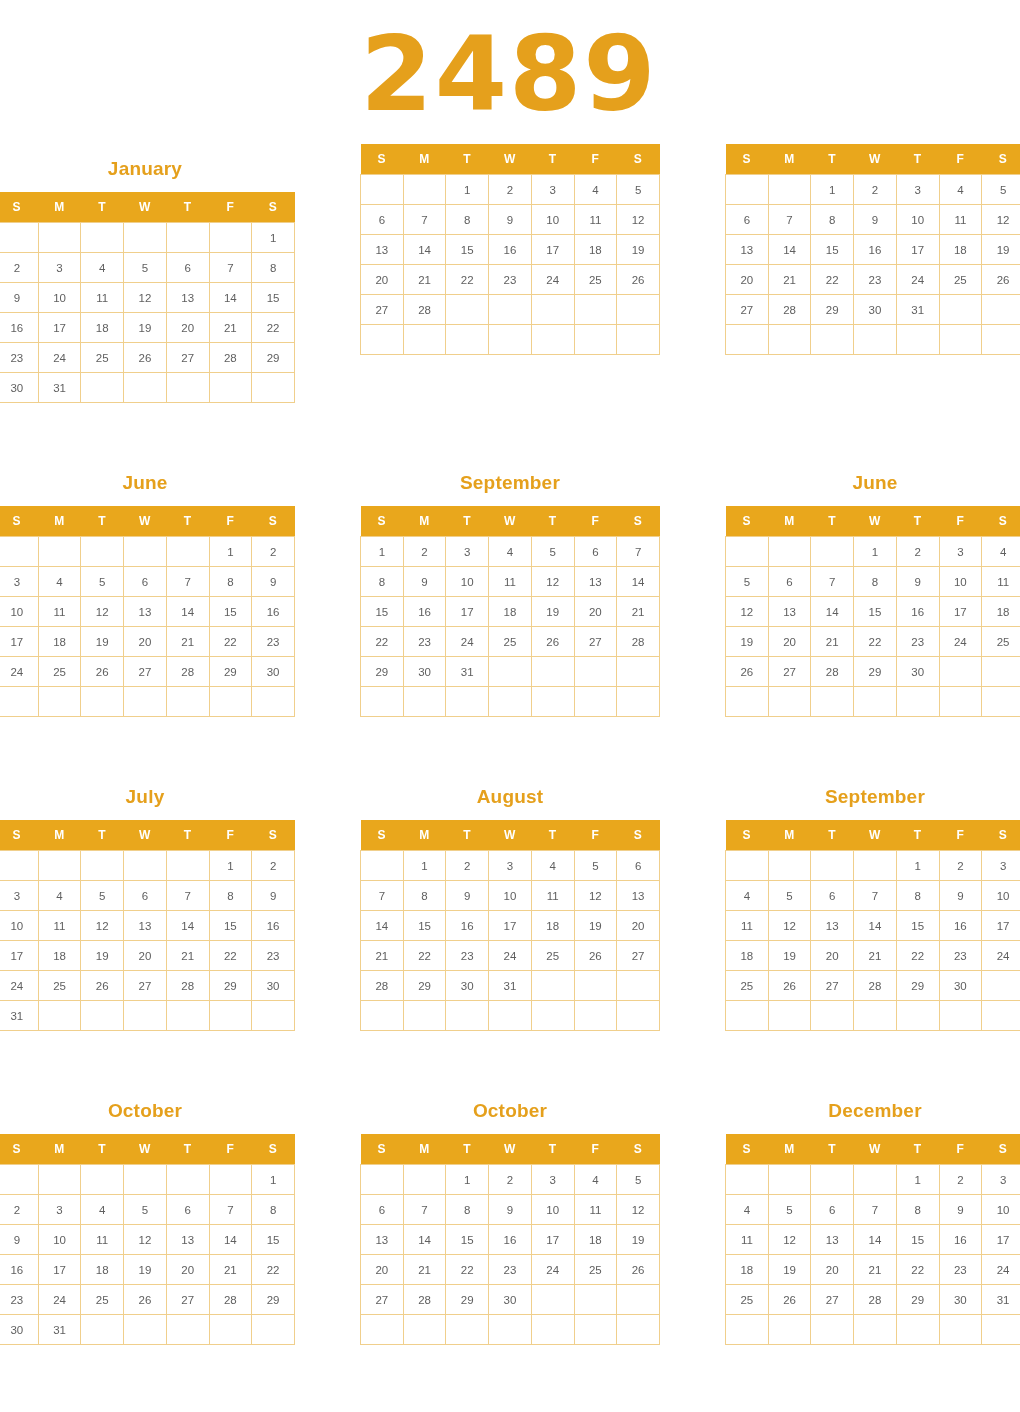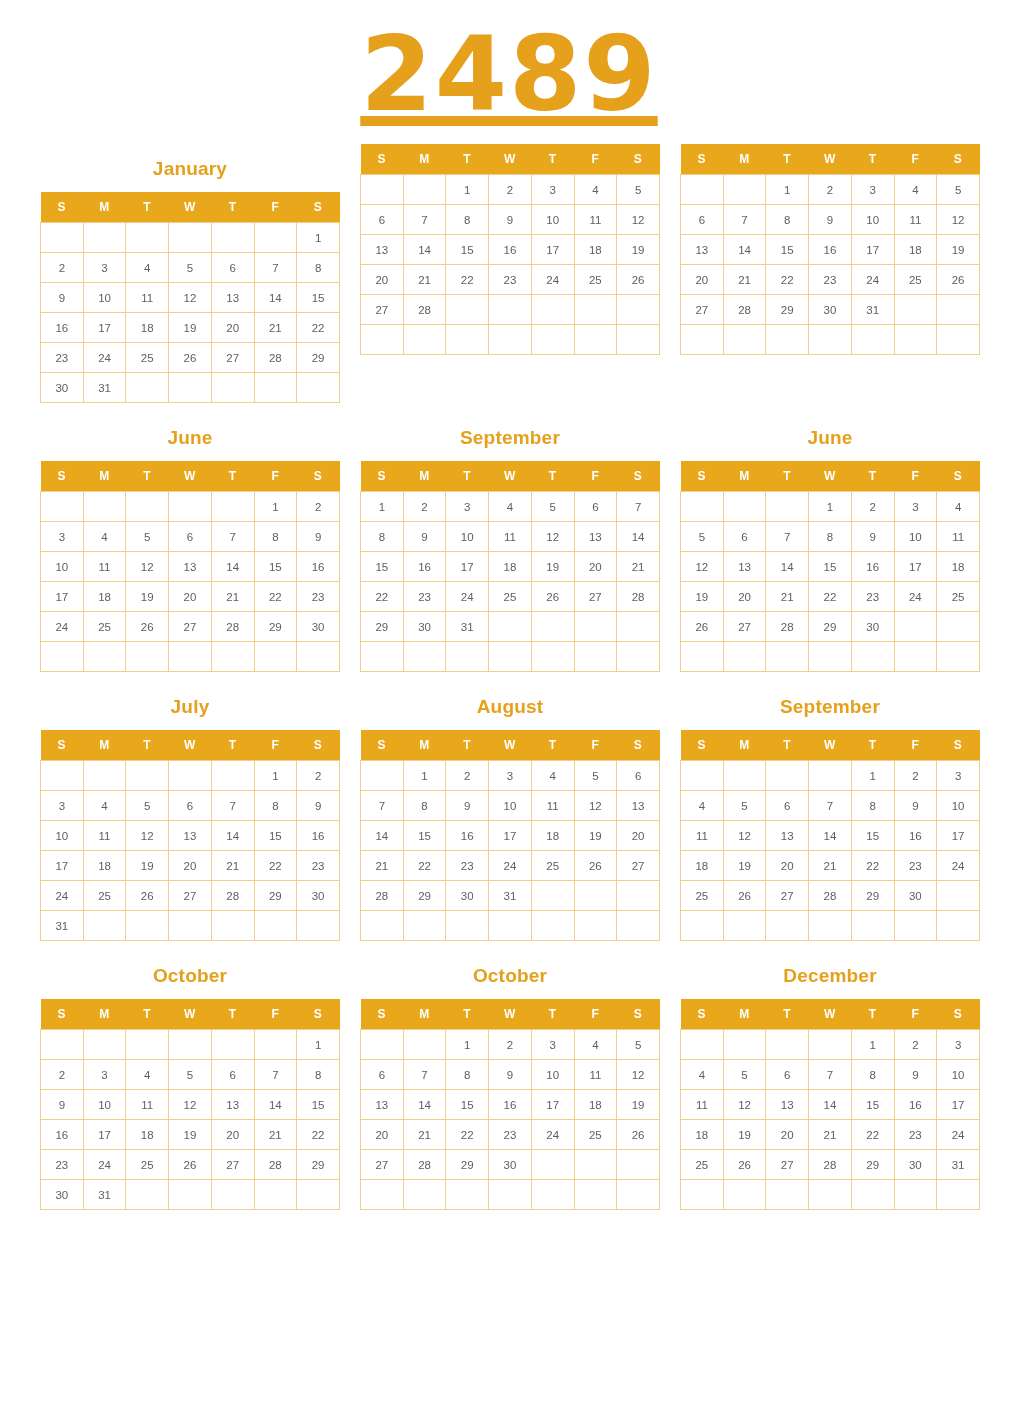--- a/index.html
+++ b/index.html
@@ -24,29 +24,29 @@
   .year-title {
     text-align: center;
     font-size: 104px;
     font-weight: bold;
     color: #e5a01c;
     letter-spacing: 2px;
     line-height: 1;
     padding-top: 22px;
     margin: 0 2px 18px 0;
     font-family: "DejaVu Sans", sans-serif;
-    text-decoration: underline;
   }
   .grid {
     display: grid;
     grid-template-columns: repeat(3, 320px);
     justify-content: center;
     column-gap: 0px;
     row-gap: 0px;
     padding-left: 0px;
+    gap: 45px;
   }
   .month {
     width: 320px;
     margin: 0 auto 0 auto;
     padding-bottom: 10px;
   }
   .month-name {
     text-align: center;
     font-size: 19px;
     font-weight: bold;

